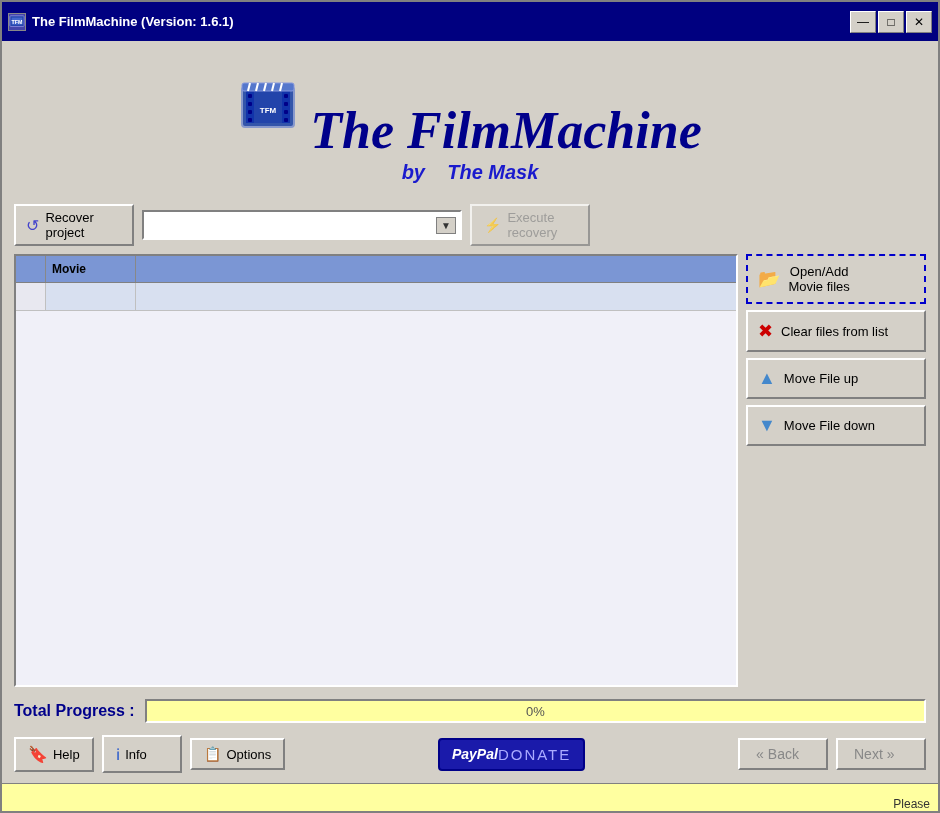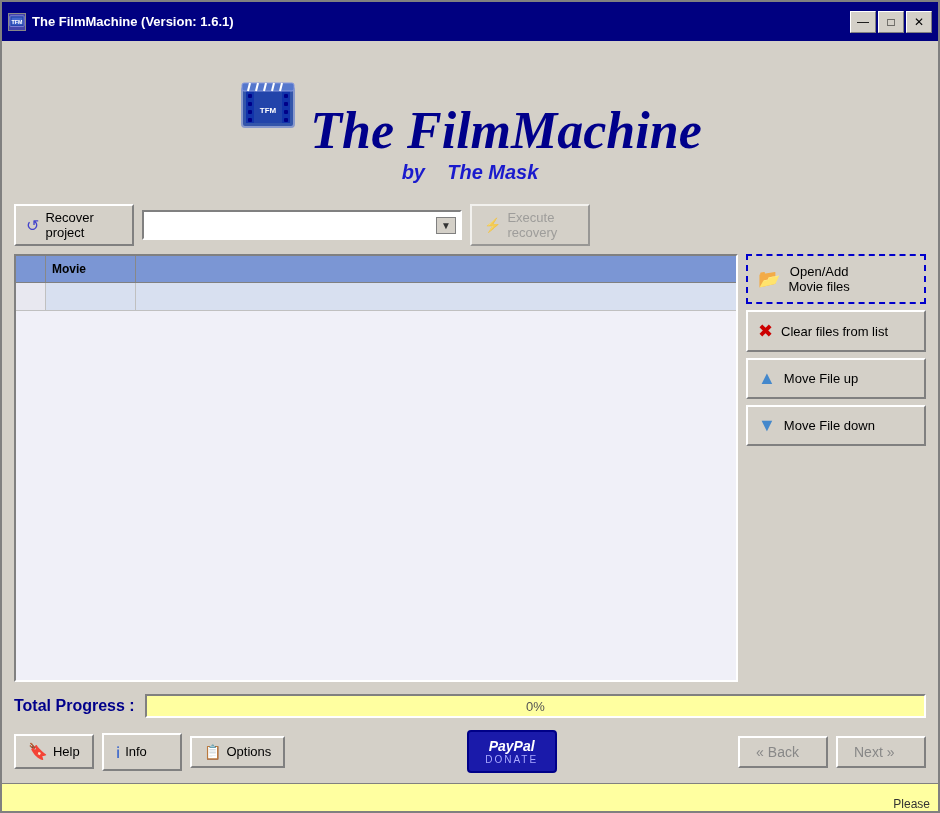--- a/index.html
+++ b/index.html
@@ -340,35 +340,35 @@
       font-size: 13px;
       min-width: 80px;
     }
     .paypal-btn {
       background: #1a1aaa;
       border: 2px solid #000088;
       padding: 6px 12px;
       cursor: pointer;
       border-radius: 4px;
       display: flex;
-      flex-direction: column;
+      flex-direction: row;
       align-items: center;
       justify-content: center;
       min-width: 90px;
       margin: 0 auto;
     }
     .paypal-text {
       color: #fff;
       font-size: 14px;
       font-weight: bold;
       font-style: italic;
     }
     .paypal-donate {
       color: #aaaaff;
-      font-size: 10px;
+      font-size: 15px;
       letter-spacing: 2px;
     }
     .spacer { flex: 1; }
     .status-bar {
       height: 28px;
       background: #ffffa0;
       border-top: 1px solid #808080;
       display: flex;
       align-items: flex-end;
       padding: 0 8px;

